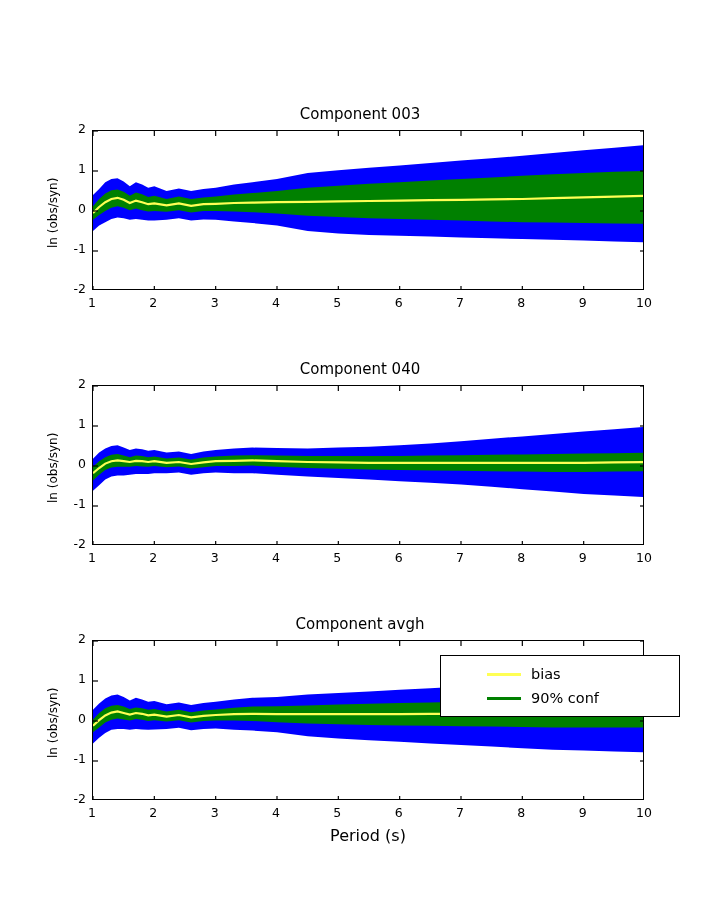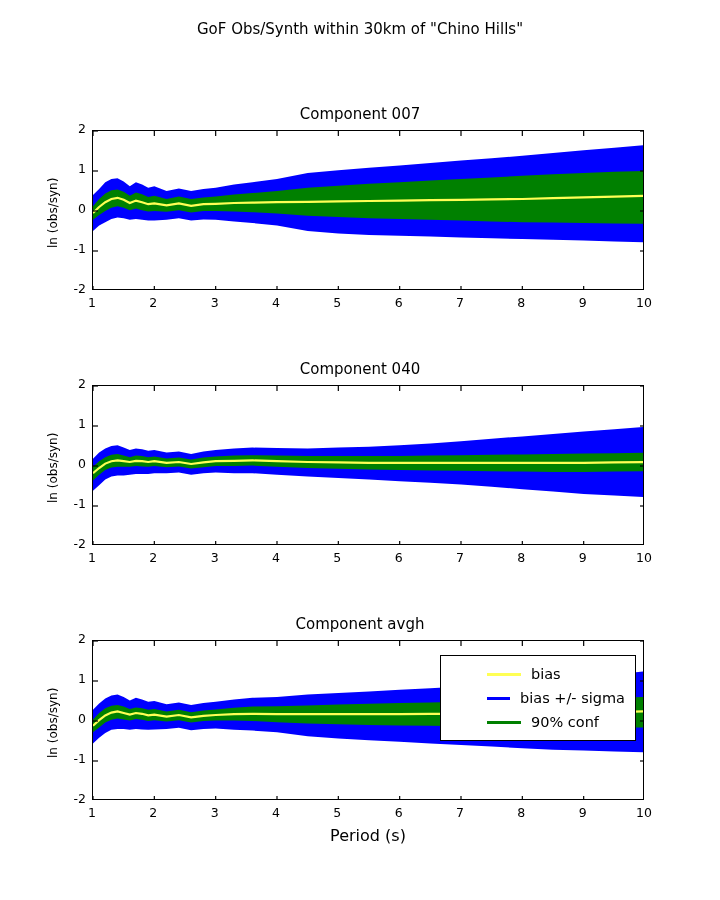--- a/index.html
+++ b/index.html
@@ -100,24 +100,23 @@
   }
   .legend-text {
     font-size: 14.5px;
     white-space: nowrap;
   }
 </style>
 </head>
 <body>
 
 <div class="figure">
-  <div class="suptitle">GoF Obs/Synth within 30km of "Chino Hills"</div>
 
   <div class="panel" style="top:105px;height:200px;">
-    <div class="panel-title">Component 007</div>
+    <div class="panel-title">Component 003</div>
   </div>
 
   <div class="panel" style="top:360px;height:200px;">
     <div class="panel-title">Component 040</div>
   </div>
 
   <div class="panel" style="top:615px;height:200px;">
     <div class="panel-title">Component avgh</div>
   </div>
 
@@ -277,27 +276,23 @@
       <div class="tick-label-x" style="left: 644px; top: 805px;">10</div>
       <div class="tick-label-y" style="left: 92px; top: 800px;">-2</div>
       <div class="tick-label-y" style="left: 92px; top: 760px;">-1</div>
       <div class="tick-label-y" style="left: 92px; top: 720px;">0</div>
       <div class="tick-label-y" style="left: 92px; top: 680px;">1</div>
       <div class="tick-label-y" style="left: 92px; top: 640px;">2</div>
       <div class="ylabel" style="left: 46px; top: 758px;">ln (obs/syn)</div>
       <div class="xlabel" style="left: 92px; width: 552px; top: 826px;">Period (s)</div>
     </div>
 
-  <div class="legend" style="left:440px;top:655px;width:196px;padding-left:46px;">
+  <div class="legend" style="left:440px;top:655px;width:240px;padding-left:46px;">
     <div class="legend-row">
       <span class="legend-swatch" style="background:#ffff54;"></span>
       <span class="legend-text">bias</span>
     </div>
     <div class="legend-row">
-      <span class="legend-swatch" style="background:#0000ff;"></span>
-      <span class="legend-text">bias +/- sigma</span>
-    </div>
-    <div class="legend-row">
       <span class="legend-swatch" style="background:#008000;"></span>
       <span class="legend-text">90% conf</span>
     </div>
   </div>
 </div>
 
 </body></html>

